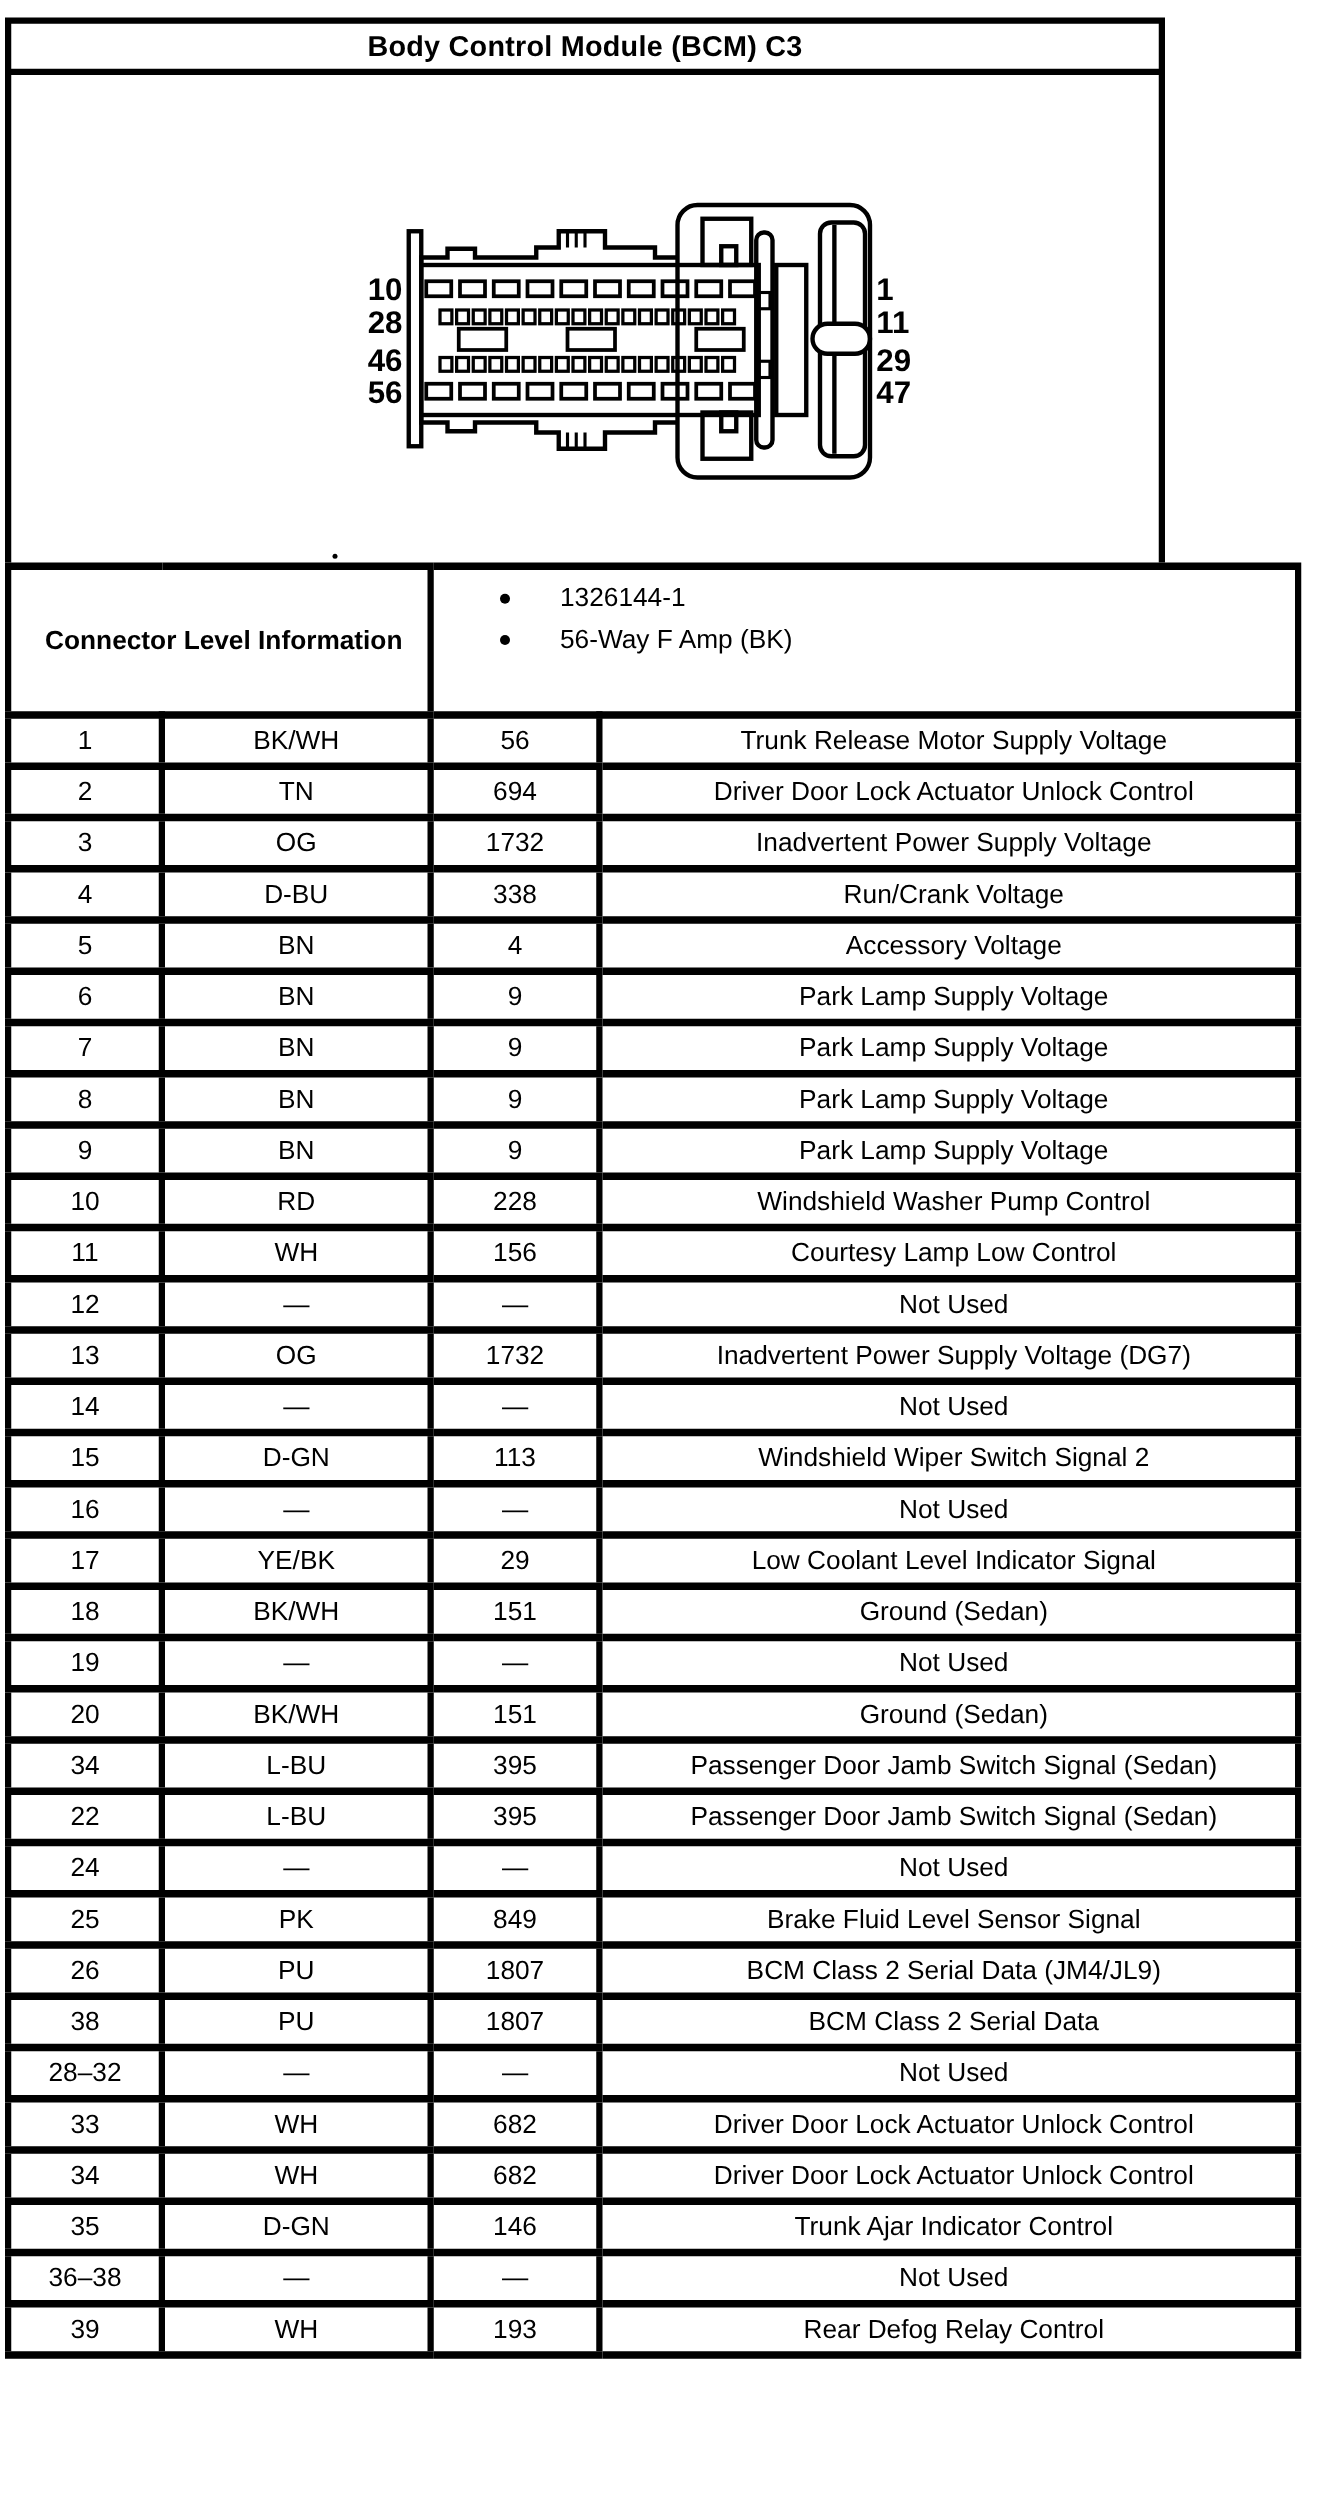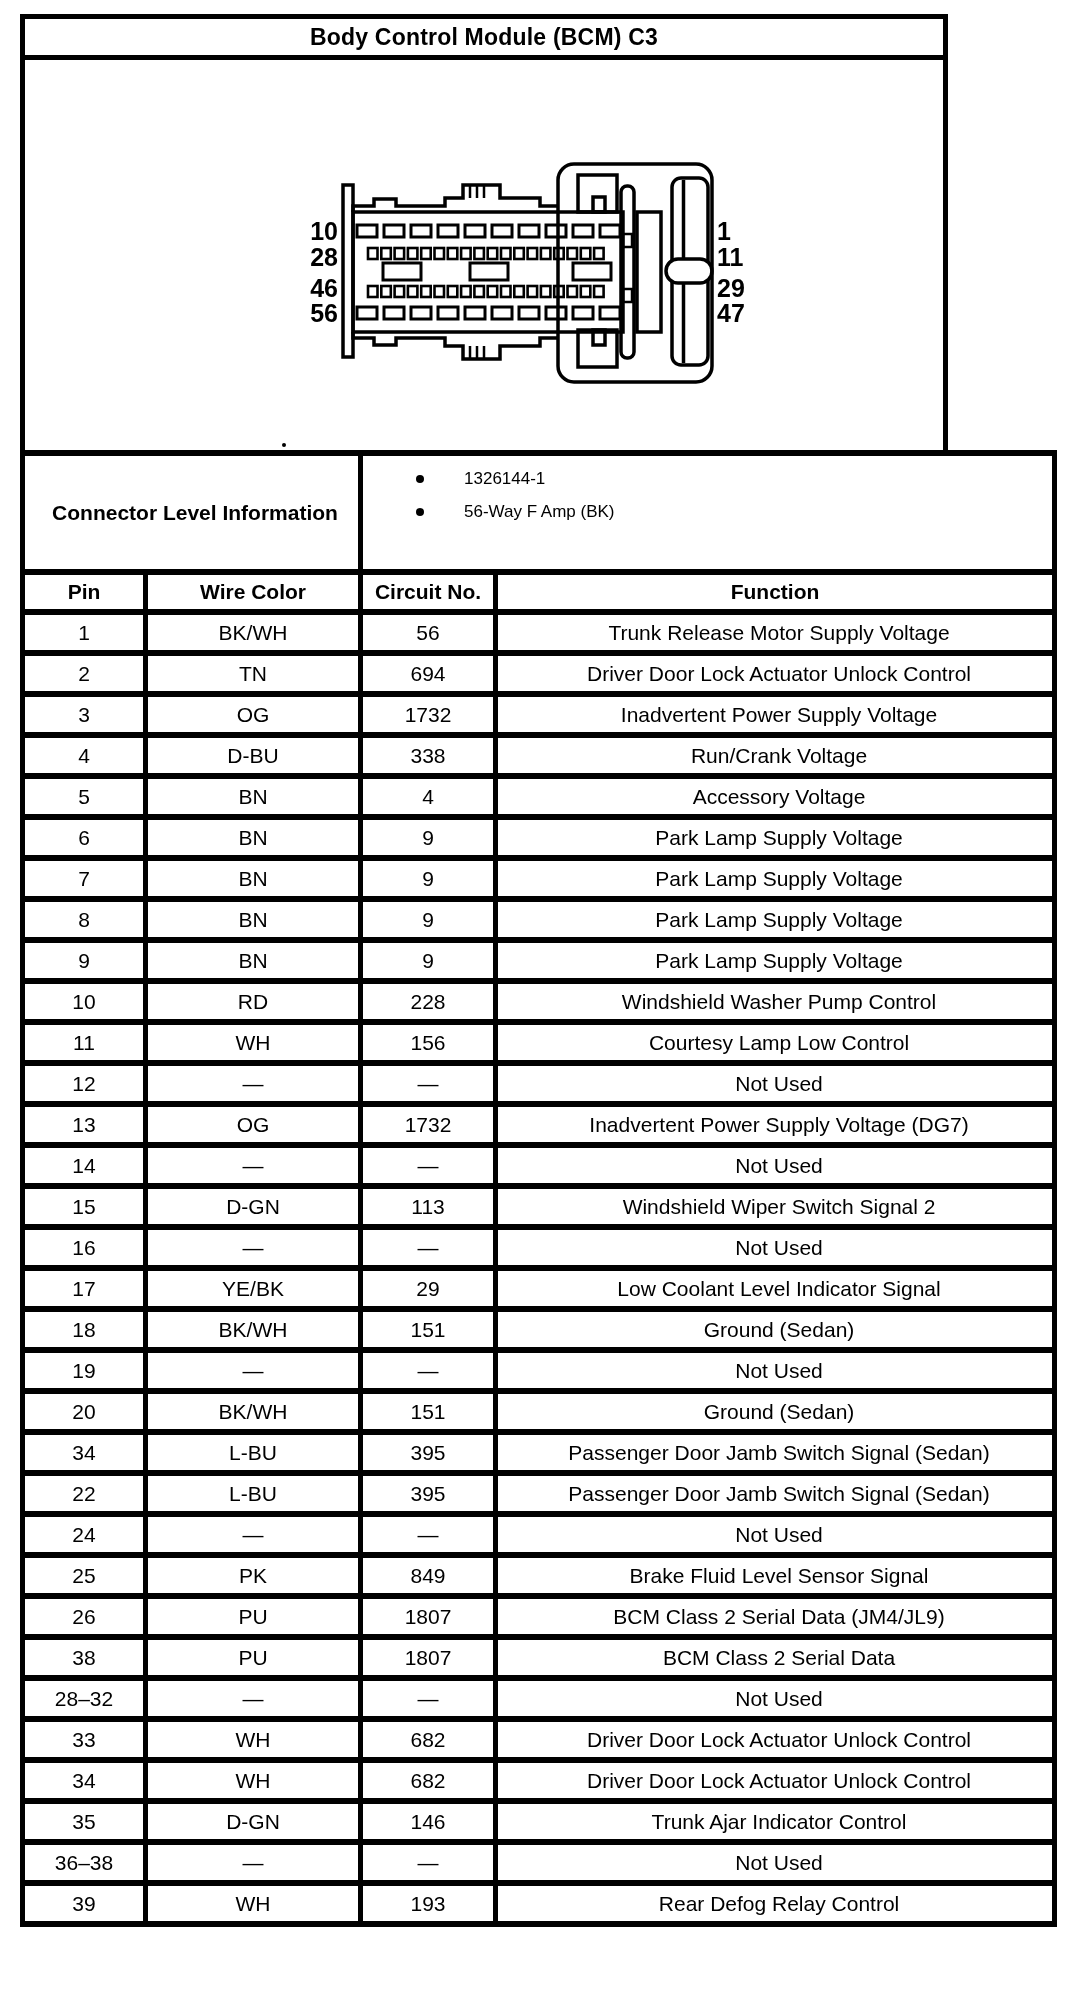--- a/index.html
+++ b/index.html
@@ -1,21 +1,21 @@
 <!DOCTYPE html>
 <html><head>
 <meta charset="utf-8">
 <style>
   html,body{margin:0;padding:0;}
   body{
     width:1072px;height:1998px;background:#ffffff;color:#000;
     font-family:"Liberation Sans", sans-serif;
     position:relative;overflow:hidden;
   }
-  #sheet{position:absolute;left:20px;top:14px;width:928px;}
+  #sheet{position:absolute;left:4px;top:14px;width:928px;}
   .title-box{
     box-sizing:border-box;border:5px solid #000;height:46px;
     display:flex;align-items:center;justify-content:center;
     font-size:23px;font-weight:bold;letter-spacing:.2px;
   }
   .diagram-box{
     box-sizing:border-box;height:390px;
     border-left:5px solid #000;border-right:5px solid #000;
     position:relative;
   }
@@ -27,21 +27,21 @@
     border:5px solid #000;border-top-width:6px;border-bottom-width:6px;
     font-size:21px;overflow:hidden;white-space:nowrap;
   }
   tr.part-info-row{height:119px;}
   td.part-info-label{
     font-weight:bold;font-size:23px;padding-left:8px;vertical-align:middle;
   }
   td.part-info-list{vertical-align:top;padding:6px 0 0 0;}
   .bullet-line{display:flex;align-items:center;height:33px;padding-left:53px;}
   .bullet-dot{width:8px;height:8px;border-radius:50%;background:#000;flex:0 0 auto;}
-  .bullet-text{padding-left:40px;font-size:17px;}
+  .bullet-text{padding-left:40px;font-size:21px;}
   tr.header-row{height:40px;}
   tr.header-row th{font-size:21px;font-weight:bold;text-align:center;}
   tbody tr{height:41px;}
   tbody td{text-align:center;}
   tbody td.c-func{text-align:center;padding-left:9px;}
 </style>
 </head>
 <body>
 
 <div id="sheet">
@@ -180,26 +180,20 @@
           <div class="bullet-line">
             <span class="bullet-dot"></span>
             <span class="bullet-text">1326144-1</span>
           </div>
           <div class="bullet-line">
             <span class="bullet-dot"></span>
             <span class="bullet-text">56-Way F Amp (BK)</span>
           </div>
         </td>
       </tr>
-      <tr class="header-row">
-        <th>Pin</th>
-        <th>Wire Color</th>
-        <th>Circuit No.</th>
-        <th>Function</th>
-      </tr>
     </tbody>
     <tbody id="rows-body">
   <tr>
     <td class="c-pin">1</td>
     <td class="c-wire">BK/WH</td>
     <td class="c-circuit">56</td>
     <td class="c-func">Trunk Release Motor Supply Voltage</td>
   </tr>
 
   <tr>

